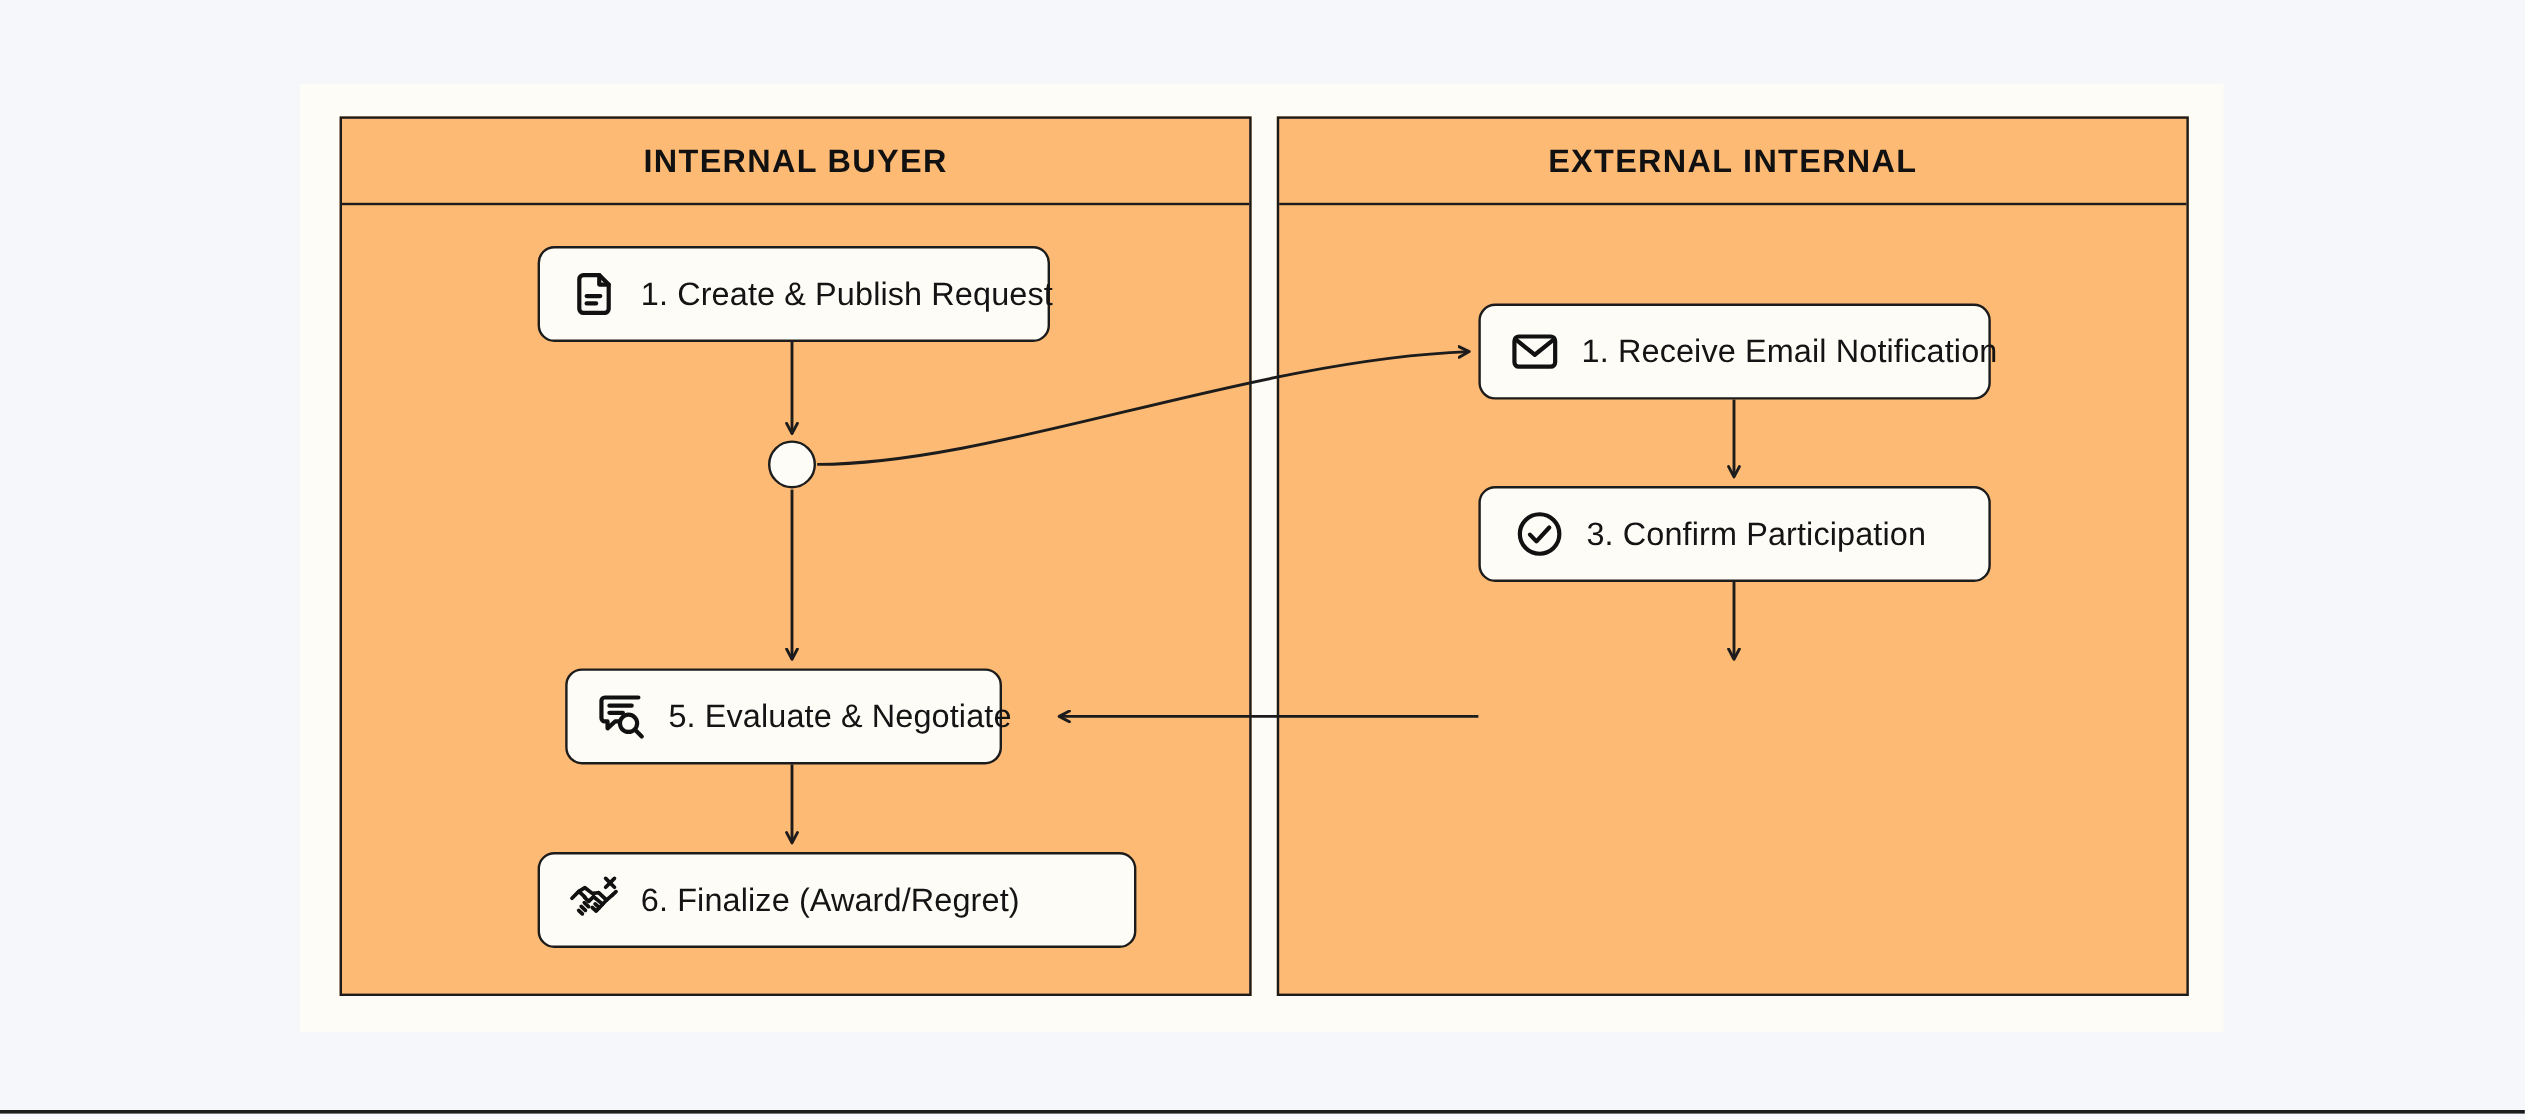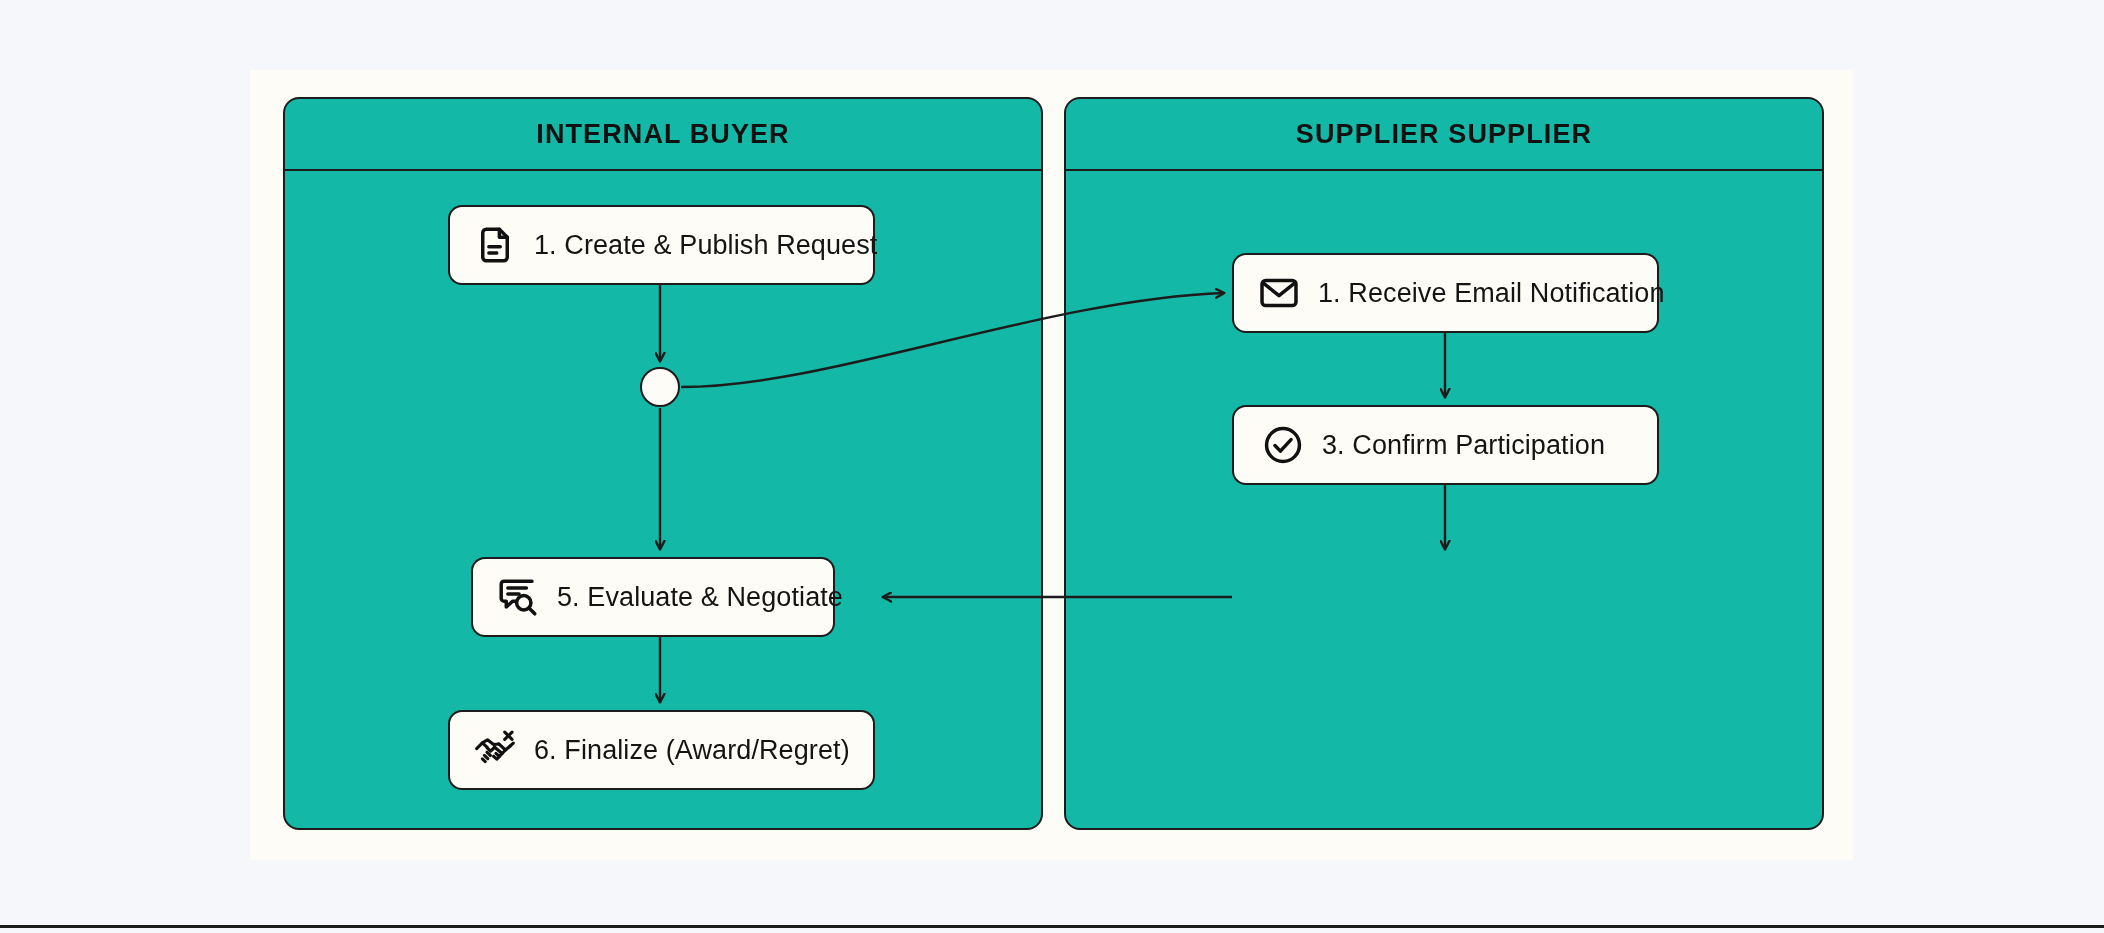--- a/index.html
+++ b/index.html
@@ -35,22 +35,22 @@
     left: 0;
     top: 925px;
     width: 2104px;
     height: 3px;
     background: #1b1b1b;
   }
   
   .lane {
     position: absolute;
     border: 2.5px solid #1c1c1c;
-    border-radius: 16px;
-    background: #14b8a6;
+    border-radius: 0;
+    background: #fdba74;
     box-sizing: border-box;
   }
   .lane-buyer {
     left: 283px;
     top: 97px;
     width: 760px;
     height: 733px;
   }
   .lane-supplier {
     left: 1064px;
@@ -103,21 +103,21 @@
   }
   .node-label {
     font-size: 27px;
     color: #141414;
     white-space: nowrap;
     letter-spacing: 0.1px;
   }
   
   .n1 { left: 448px;  top: 205px; width: 427px; height: 80px; }
   .n5 { left: 471px;  top: 557px; width: 364px; height: 80px; }
-  .n6 { left: 448px;  top: 710px; width: 427px; height: 80px; }
+  .n6 { left: 448px;  top: 710px; width: 499px; height: 80px; }
   .n2 { left: 1232px; top: 253px; width: 427px; height: 80px; }
   .n3 { left: 1232px; top: 405px; width: 427px; height: 80px; padding-left: 26px; }
   .n4 { left: 1232px; top: 557px; width: 427px; height: 80px; }
 
   #connector-layer {
     position: absolute;
     left: 0;
     top: 0;
     width: 2104px;
     height: 933px;
@@ -171,21 +171,21 @@
   <div class="junction-dot"></div>
 
   <div class="lane lane-buyer">
     <div class="lane-header">
       <span class="lane-title">INTERNAL BUYER</span>
     </div>
   </div>
 
   <div class="lane lane-supplier">
     <div class="lane-header">
-      <span class="lane-title">SUPPLIER SUPPLIER</span>
+      <span class="lane-title">EXTERNAL INTERNAL</span>
     </div>
   </div>
 
   <div class="node n1">
     <span class="node-icon">
       <svg width="42" height="42" viewBox="0 0 24 24" fill="none" stroke="#111111" stroke-width="2" stroke-linecap="round" stroke-linejoin="round">
         <path d="M14.5 3H7a2 2 0 0 0-2 2v14a2 2 0 0 0 2 2h10a2 2 0 0 0 2-2V7.5z"></path>
         <path d="M14.5 3v4.5H19"></path>
         <line x1="8.5" y1="13" x2="15" y2="13"></line>
         <line x1="8.5" y1="16.5" x2="13" y2="16.5"></line>

